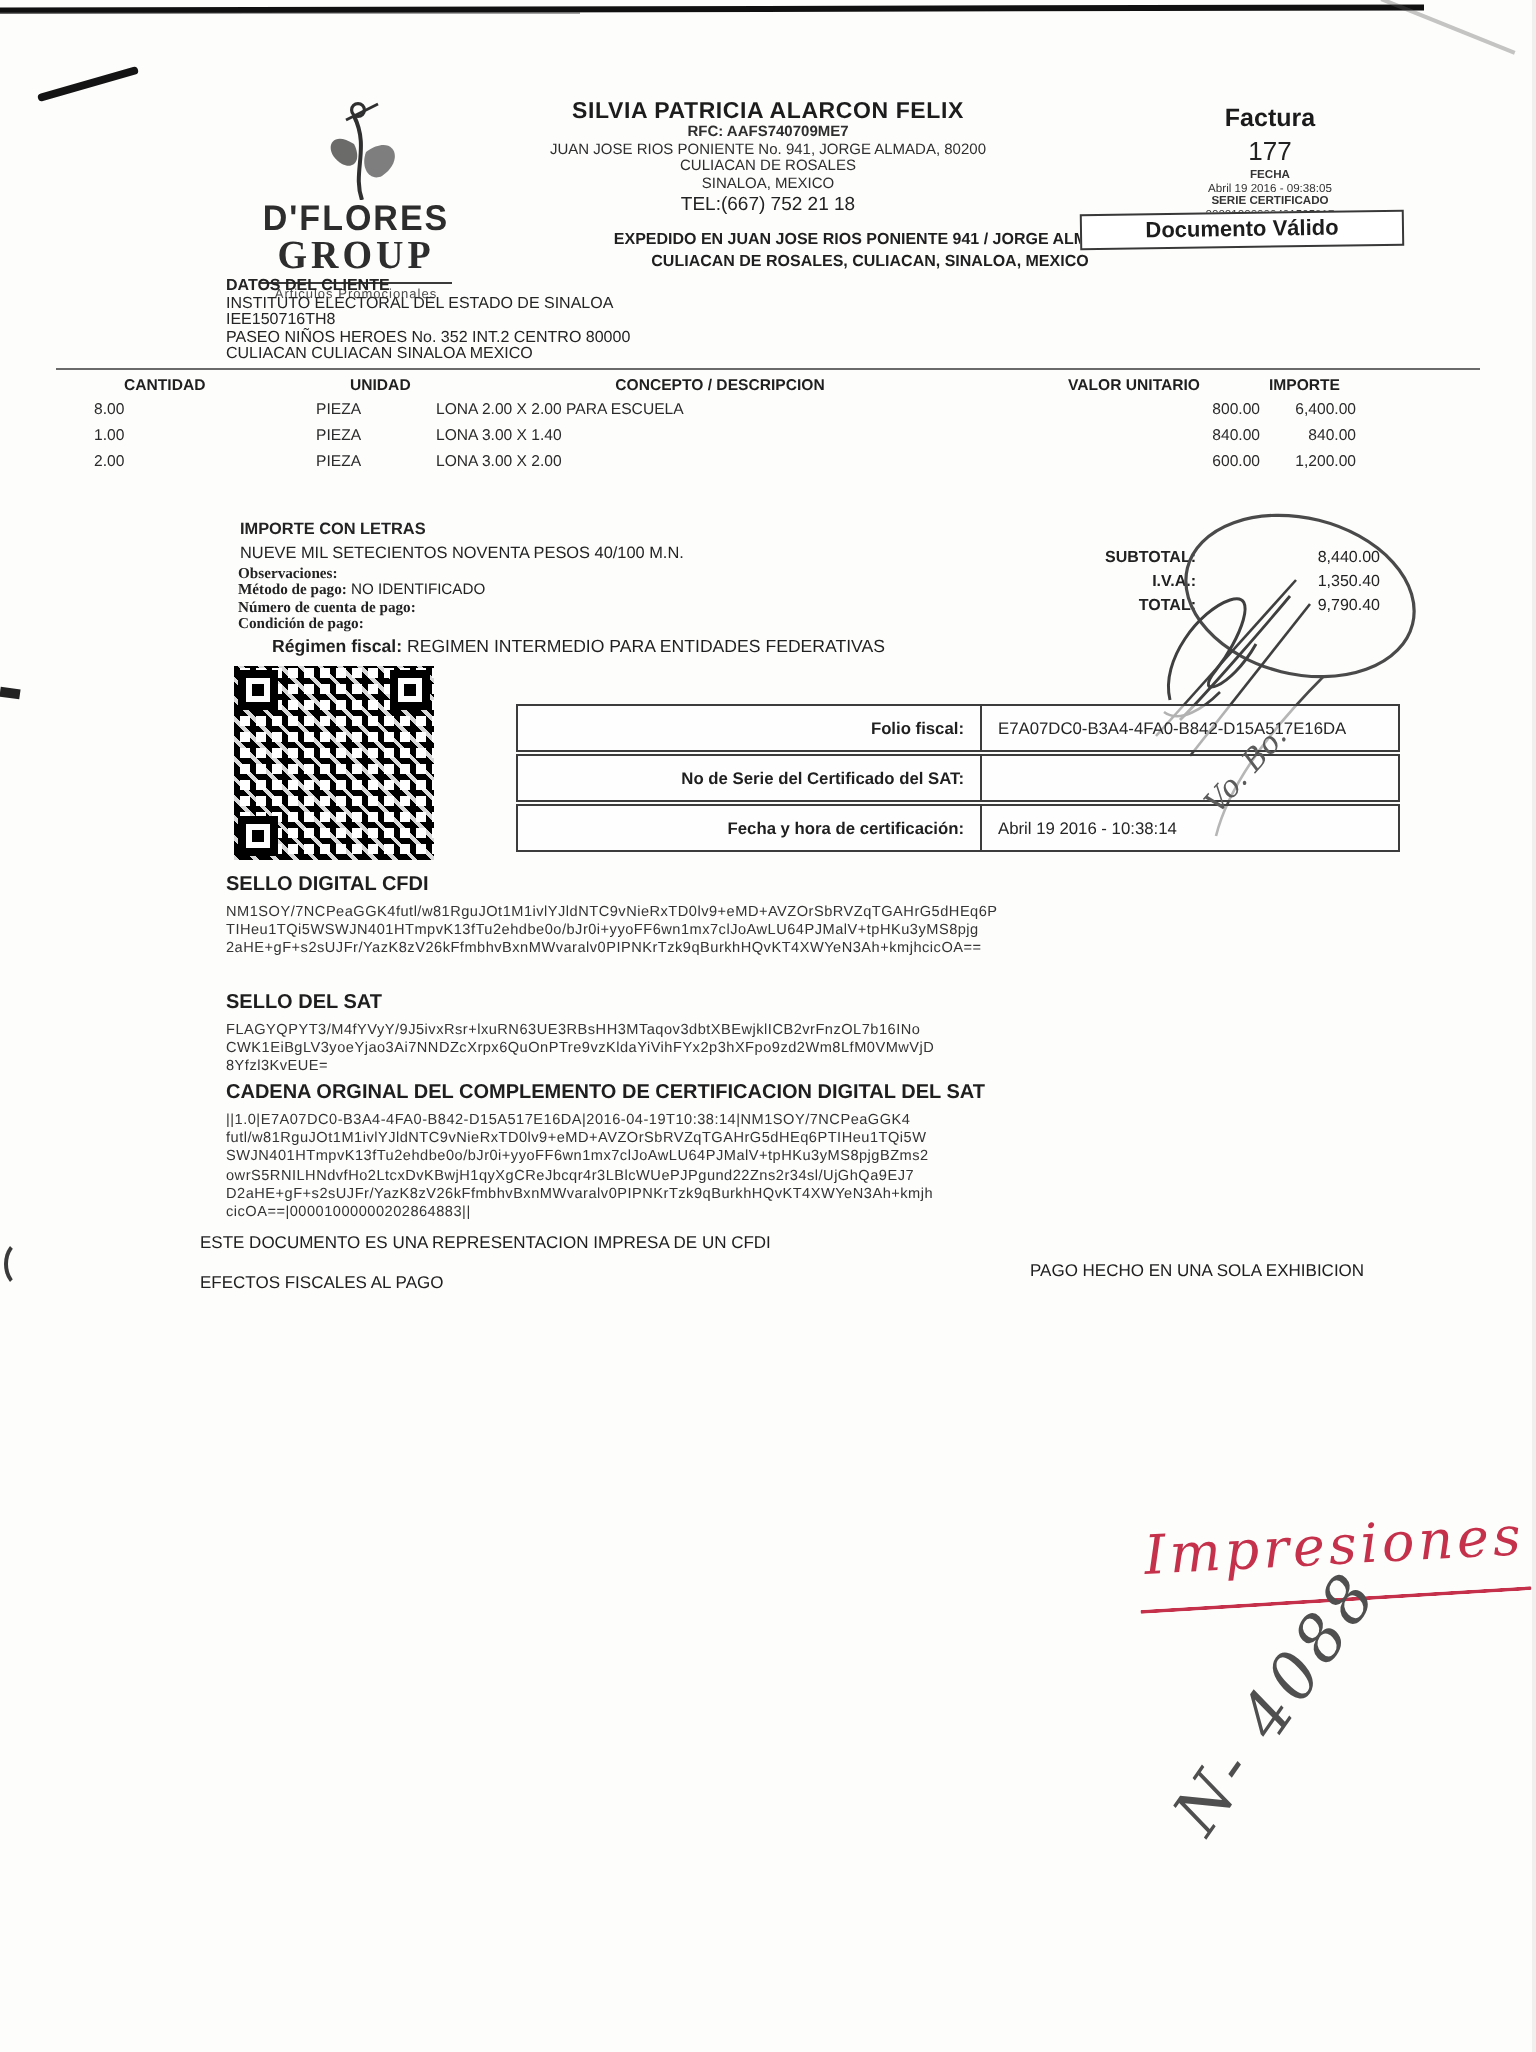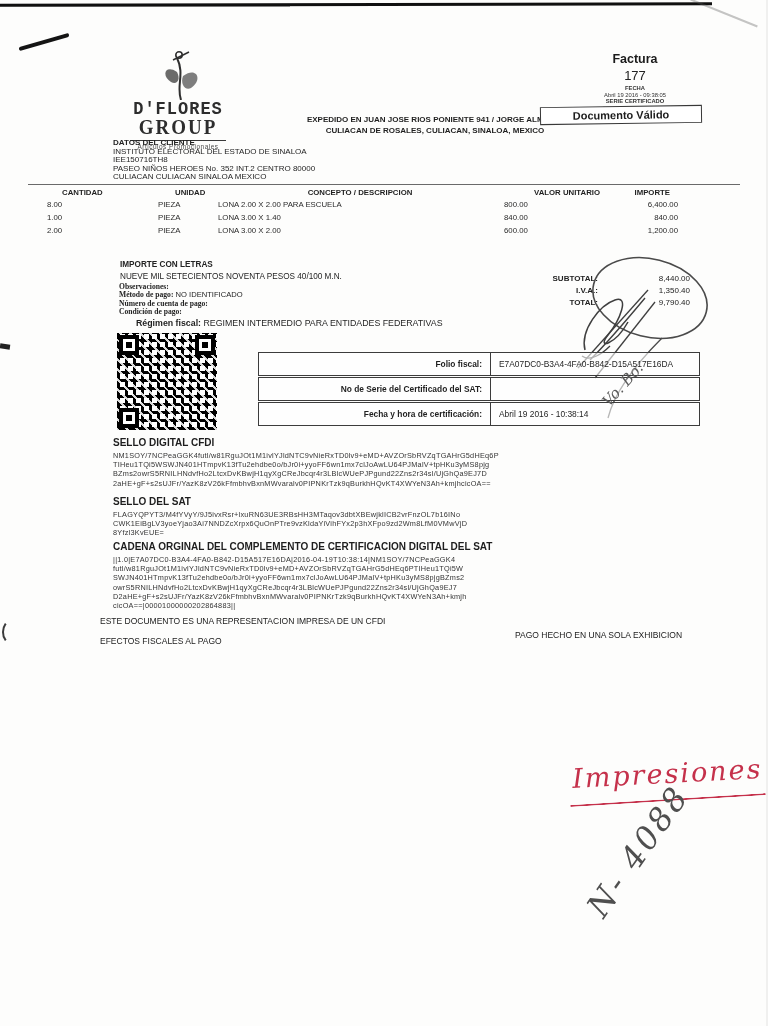--- a/index.html
+++ b/index.html
@@ -15,21 +15,21 @@
   .scan-topline { left:0; top:3px; width:712px; height:3px; background:#101010; transform:rotate(-0.12deg); }
   .scan-topline2 { left:0; top:6px; width:290px; height:1px; background:#444; opacity:.5; }
   .pen-stroke-topleft { left:18px; top:40px; width:52px; height:4px; background:#141414; border-radius:2px; transform:rotate(-16deg); }
   .smudge-topright { left:688px; top:12px; width:72px; height:2px; background:rgba(90,90,90,.35); transform:rotate(22deg); }
   .left-dash { left:0; top:344px; width:10px; height:5px; background:#222; transform:rotate(8deg); }
   .left-paren { left:2px; top:620px; width:18px; height:24px; border:2px solid transparent; border-left-color:#3a3a3a; border-radius:50%; }
   .right-edge { right:0; top:0; width:2px; height:100%; background:rgba(0,0,0,.05); }
 
   
   .logo-block { left:118px; top:50px; width:120px; text-align:center; color:#2d2d2d; }
-  .logo-name1 { font-family:Liberation Mono, monospace; font-weight:bold; font-size:17px; letter-spacing:1px; transform:scaleY(1.05); }
+  .logo-name1 { font-family:Liberation Sans, sans-serif; font-weight:bold; font-size:17px; letter-spacing:1px; transform:scaleY(1.05); }
   .logo-name2 { font-family:"Liberation Serif", serif; font-weight:bold; font-size:19px; letter-spacing:2px; margin-top:-2px; transform:scaleY(1.05); }
   .logo-rule { width:96px; height:1px; background:#3a3a3a; margin:1px auto 2px auto; }
   .logo-tag { font-size:6.5px; letter-spacing:.5px; color:#4a4a4a; }
 
   
   .company-block { left:224px; top:50px; width:320px; text-align:center; }
   .company-name { font-size:11.5px; font-weight:bold; letter-spacing:.3px; color:#1c1c1c; }
   .company-sub { font-size:7.5px; line-height:8.5px; color:#2e2e2e; }
   .company-rfc { font-weight:bold; }
   .company-tel { font-size:9.5px; margin-top:1px; color:#222; }
@@ -49,21 +49,21 @@
   .client-block .hd { font-weight:bold; }
 
   
   .items-rule { left:28px; top:184px; width:712px; height:1px; background:#6a6a6a; }
   .items { left:30px; top:188px; width:712px; font-size:7.8px; color:#2a2a2a; }
   .items .hrow { position:relative; height:12px; font-weight:bold; color:#1f1f1f; }
   .items .row { position:relative; height:13px; }
   .c-cant { position:absolute; left:17px; }
   .c-unid { position:absolute; left:128px; }
   .c-conc { position:absolute; left:188px; }
-  .c-valu { position:absolute; left:474px; width:100px; }
+  .c-valu { position:absolute; left:500px; width:100px; text-align:right; }
   .c-impo { position:absolute; left:560px; width:88px; text-align:right; }
   .h-cant { position:absolute; left:32px; }
   .h-unid { position:absolute; left:145px; }
   .h-conc { position:absolute; left:230px; width:200px; text-align:center; }
   .h-valu { position:absolute; left:450px; width:120px; text-align:right; }
   .h-impo { position:absolute; left:560px; width:80px; text-align:right; }
 
   
   .letras-block { left:120px; top:260px; font-size:8.2px; color:#232323; }
   .letras-block .hd { font-weight:bold; margin-bottom:3px; }
@@ -137,20 +137,28 @@
       <path d="M34,22 C22,14 18,26 28,32 C34,35 38,30 34,22 Z" fill="#3a3a3a" opacity="0.75"></path>
       <path d="M40,26 C54,16 60,30 48,38 C42,41 37,34 40,26 Z" fill="#3a3a3a" opacity="0.65"></path>
       <path d="M30,10 L46,2" stroke="#2f2f2f" stroke-width="1.4" fill="none"></path>
     </svg>
     <div class="logo-name1">D'FLORES</div>
     <div class="logo-name2">GROUP</div>
     <div class="logo-rule"></div>
     <div class="logo-tag">Articulos Promocionales</div>
   </div>
 
+  <div class="abs company-block">
+    <div class="company-name">SILVIA PATRICIA ALARCON FELIX</div>
+    <div class="company-sub company-rfc">RFC: AAFS740709ME7</div>
+    <div class="company-sub">JUAN JOSE RIOS PONIENTE No. 941, JORGE ALMADA, 80200</div>
+    <div class="company-sub">CULIACAN DE ROSALES</div>
+    <div class="company-sub">SINALOA, MEXICO</div>
+    <div class="company-tel">TEL:(667) 752 21 18</div>
+  </div>
   <div class="abs expedido-block">
     <div>EXPEDIDO EN JUAN JOSE RIOS PONIENTE 941 / JORGE ALMADA,</div>
     <div>CULIACAN DE ROSALES, CULIACAN, SINALOA, MEXICO</div>
   </div>
 
   <div class="abs factura-block">
     <div class="factura-title">Factura</div>
     <div class="factura-folio">177</div>
     <div class="factura-meta">
       <div class="lbl">FECHA</div>
@@ -260,21 +268,20 @@
       <div class="fval">Abril 19 2016 - 10:38:14</div>
     </div>
   </div>
 
   <div class="abs hw-vobo">Vo. Bo.</div>
 
   <div class="abs sello s1">
     <div class="hd">SELLO DIGITAL CFDI</div>
     <div class="ln">NM1SOY/7NCPeaGGK4futl/w81RguJOt1M1ivlYJldNTC9vNieRxTD0lv9+eMD+AVZOrSbRVZqTGAHrG5dHEq6P</div>
     <div class="ln">TIHeu1TQi5WSWJN401HTmpvK13fTu2ehdbe0o/bJr0i+yyoFF6wn1mx7clJoAwLU64PJMalV+tpHKu3yMS8pjg</div>
-    <div class="ln">BZms2owrS5RNILHNdvfHo2LtcxDvKBwjH1qyXgCReJbcqr4r3LBlcWUePJPgund22Zns2r34sl/UjGhQa9EJ7D</div>
     <div class="ln">2aHE+gF+s2sUJFr/YazK8zV26kFfmbhvBxnMWvaralv0PIPNKrTzk9qBurkhHQvKT4XWYeN3Ah+kmjhcicOA==</div>
   </div>
 
   <div class="abs sello s2">
     <div class="hd">SELLO DEL SAT</div>
     <div class="ln">FLAGYQPYT3/M4fYVyY/9J5ivxRsr+lxuRN63UE3RBsHH3MTaqov3dbtXBEwjklICB2vrFnzOL7b16INo</div>
     <div class="ln">CWK1EiBgLV3yoeYjao3Ai7NNDZcXrpx6QuOnPTre9vzKldaYiVihFYx2p3hXFpo9zd2Wm8LfM0VMwVjD</div>
     <div class="ln">8Yfzl3KvEUE=</div>
   </div>
 

